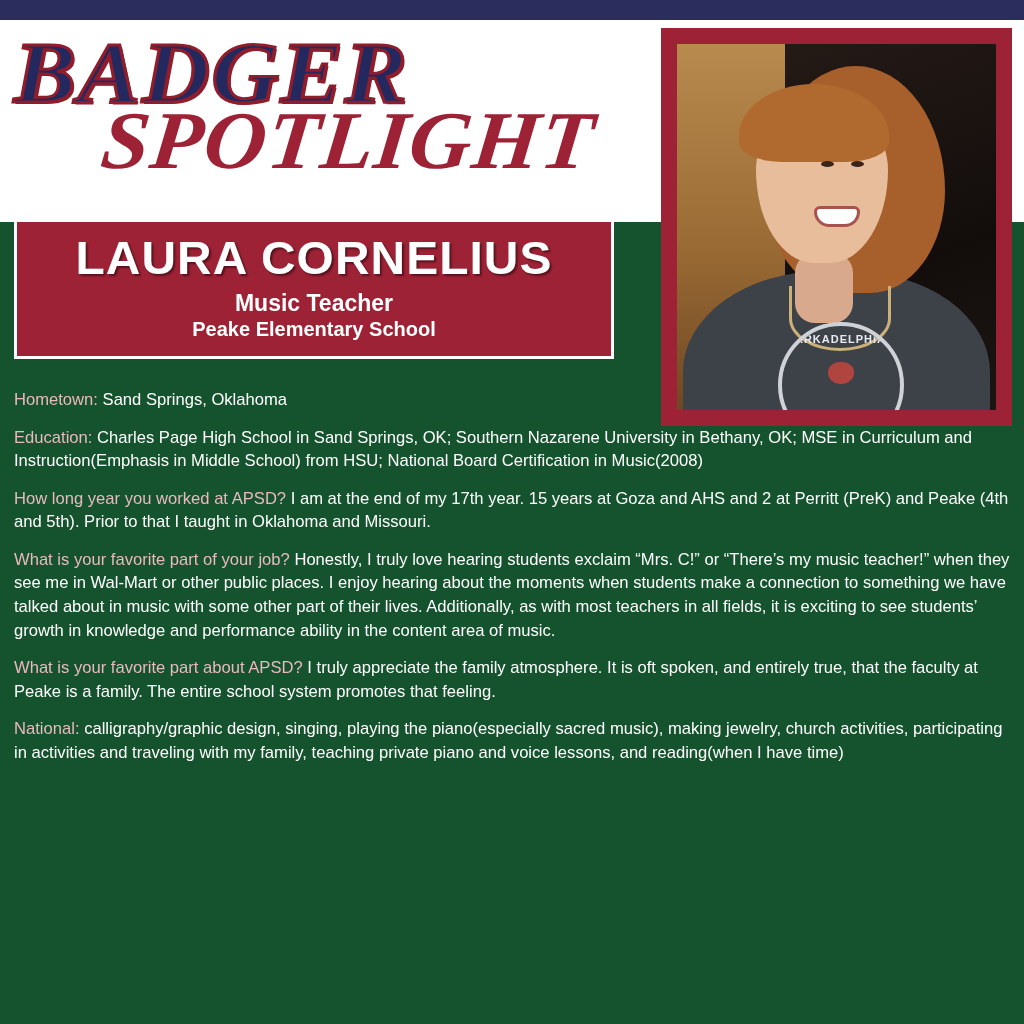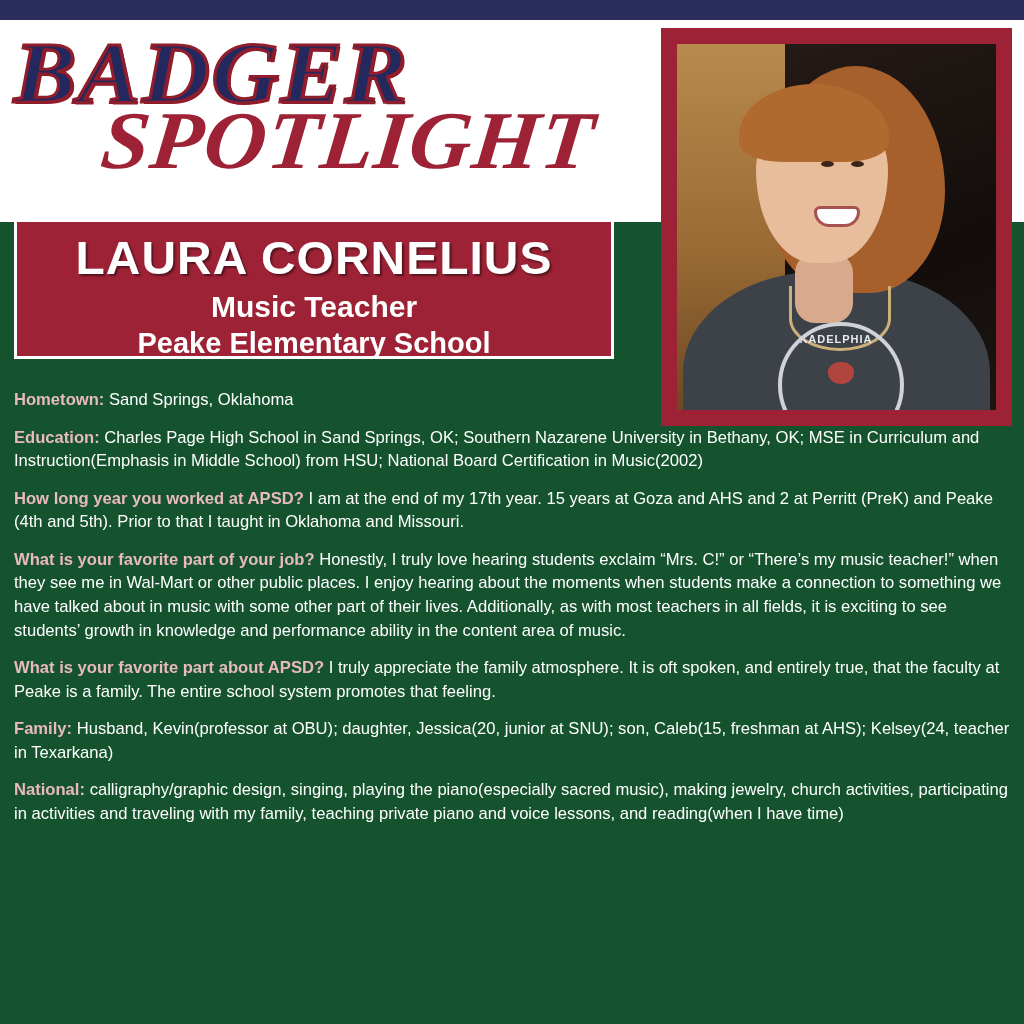--- a/index.html
+++ b/index.html
@@ -168,21 +168,21 @@
     position: absolute;
     left: 50%;
     top: 76%;
     width: 118px; height: 118px;
     margin-left: -59px;
     border-radius: 50%;
     border: 4px solid #cfd3d8;
     color: #e7eaee;
     font-size: 11px;
     font-weight: bold;
-    text-align: left;
+    text-align: center;
     overflow: hidden;
   }
   .shirt-arc-top {
     position: absolute; top: 7px; left: 0; right: 0;
     font-size: 11px; letter-spacing: 1px;
   }
   .shirt-paw {
     position: absolute; top: 36px; left: 50%; margin-left: -13px;
     width: 26px; height: 22px;
     background: #b0443f;
@@ -222,27 +222,27 @@
     font-weight: bold;
     font-size: 47px;
     letter-spacing: 1px;
     line-height: 1;
     margin-top: 12px;
     text-shadow: 2px 2px 2px rgba(0,0,0,0.45);
     transform: scaleX(1.02);
   }
   .plaque-role {
     font-weight: bold;
-    font-size: 30px;
+    font-size: 23px;
     margin-top: 9px;
     line-height: 1.15;
   }
   .plaque-school {
     font-weight: bold;
-    font-size: 29px;
+    font-size: 20px;
     margin-top: 2px;
     line-height: 1.15;
   }
 
   
   .body-text {
     position: absolute;
     top: 368px;
     left: 14px;
     width: 998px;
@@ -251,21 +251,21 @@
     line-height: 1.42;
   }
   .qa {
     margin-bottom: 14px;
   }
   .qa p {
     margin: 0;
   }
   .label {
     color: #e8b9bd;
-    font-weight: bold;
+    font-weight: normal;
     text-align: right;
   }
   .ans {
     color: #ffffff;
     text-align: right;
   }
 </style>
 </head>
 <body>
 
@@ -307,42 +307,38 @@
 
   <div class="body-text">
 
     <div class="qa">
       <p><span class="label">Hometown:</span>
       <span class="ans">Sand Springs, Oklahoma</span></p>
     </div>
 
     <div class="qa">
       <p><span class="label">Education:</span>
-      <span class="ans">Charles Page High School in Sand Springs, OK;  Southern Nazarene University in Bethany, OK;  MSE in Curriculum and Instruction(Emphasis in Middle School) from HSU;  National Board Certification in Music(2002)</span></p>
+      <span class="ans">Charles Page High School in Sand Springs, OK;  Southern Nazarene University in Bethany, OK;  MSE in Curriculum and Instruction(Emphasis in Middle School) from HSU;  National Board Certification in Music(2008)</span></p>
     </div>
 
     <div class="qa">
       <p><span class="label">How long year you worked at APSD?</span>
       <span class="ans">I am at the end of my 17th year.  15 years at Goza and AHS and 2 at Perritt (PreK) and Peake (4th and 5th).  Prior to that I taught in Oklahoma and Missouri.</span></p>
     </div>
 
     <div class="qa">
       <p><span class="label">What is your favorite part of your job?</span>
       <span class="ans">Honestly, I truly love hearing students exclaim “Mrs. C!” or “There’s my music teacher!” when they see me in Wal-Mart or other public places.  I enjoy hearing about the moments when students make a connection to something we have talked about in music with some other part of their lives.  Additionally, as with most teachers in all fields, it is exciting to see students’ growth in knowledge and performance ability in the content area of music.</span></p>
     </div>
 
     <div class="qa">
       <p><span class="label">What is your favorite part about APSD?</span>
       <span class="ans">I truly appreciate the family atmosphere.  It is oft spoken, and entirely true, that the faculty at Peake is a family.  The entire school system promotes that feeling.</span></p>
     </div>
 
-    <div class="qa">
-      <p><span class="label">Family:</span>
-      <span class="ans">Husband, Kevin(professor at OBU); daughter, Jessica(20, junior at SNU); son, Caleb(15, freshman at AHS); Kelsey(24, teacher in Texarkana)</span></p>
-    </div>
 
     <div class="qa">
       <p><span class="label">National:</span>
       <span class="ans">calligraphy/graphic design, singing, playing the piano(especially sacred music), making jewelry, church activities, participating in activities and traveling with my family, teaching private piano and voice lessons, and reading(when I have time)</span></p>
     </div>
 
   </div>
 </div>
 
 </body></html>

